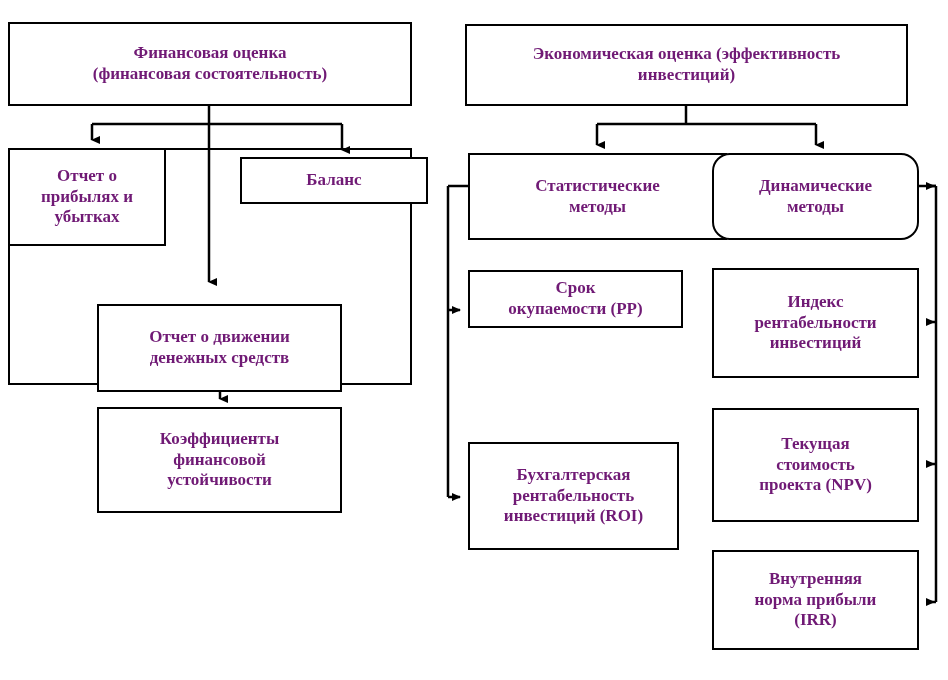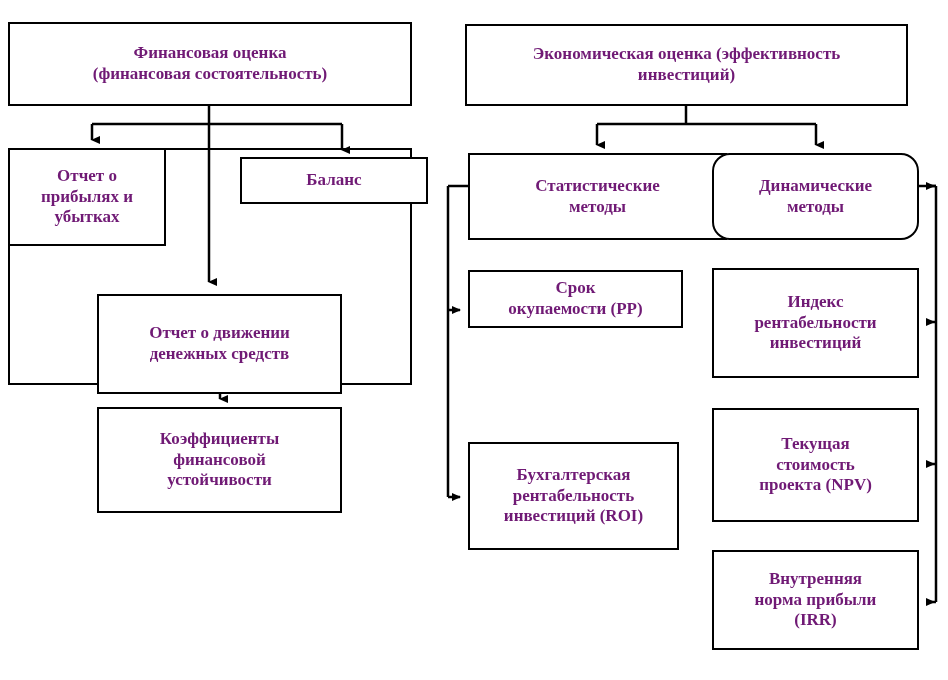--- a/index.html
+++ b/index.html
@@ -109,21 +109,21 @@
   <div class="node" style="left:8px; top:148px; width:158px; height:98px;">
     <span class="node-text">Отчет о
 прибылях и
 убытках</span>
   </div>
 
   <div class="node" style="left:240px; top:157px; width:188px; height:47px;">
     <span class="node-text">Баланс</span>
   </div>
 
-  <div class="node" style="left:97px; top:294px; width:245px; height:100px;">
+  <div class="node" style="left:97px; top:304px; width:245px; height:88px;">
     <span class="node-text">Отчет о движении
 денежных средств</span>
   </div>
 
   <div class="node" style="left:97px; top:407px; width:245px; height:106px;align-items:center;">
     <span class="node-text">Коэффициенты
 финансовой
 устойчивости</span>
   </div>
 

